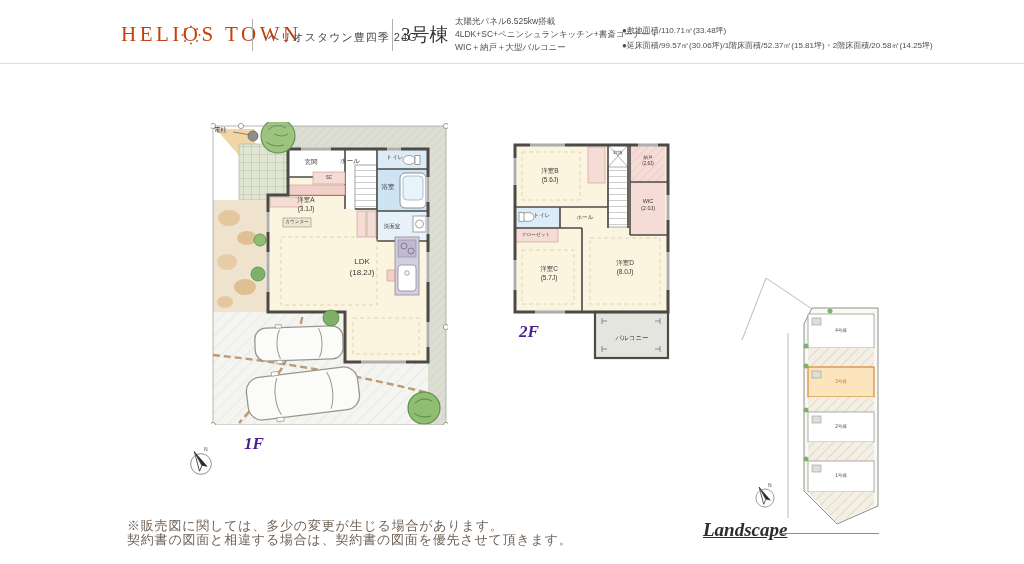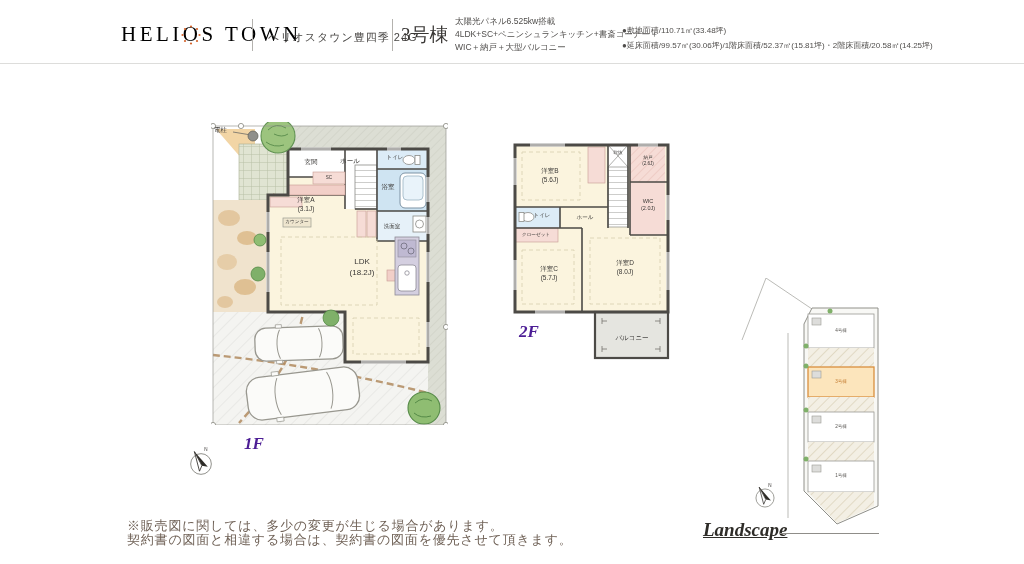--- a/index.html
+++ b/index.html
@@ -1,21 +1,21 @@
 <!DOCTYPE html>
 <html><head>
 <meta charset="utf-8">
 <style>
   html,body{margin:0;padding:0;background:#fff;}
   .page{position:relative;width:1024px;height:564px;background:#ffffff;overflow:hidden;
         font-family:"Liberation Sans",sans-serif;color:#3c3a38;}
   .abs{position:absolute;}
   
   .logo{position:absolute;left:121px;top:22px;font-family:"Liberation Serif",serif;
-        font-size:21px;letter-spacing:3.5px;color:#000000;display:flex;align-items:baseline;}
+        font-size:21px;letter-spacing:3.5px;color:#c2410c;display:flex;align-items:baseline;}
   .sun-o{position:relative;display:inline-block;}
   .sun-rays{position:absolute;left:46%;top:52%;transform:translate(-50%,-50%);pointer-events:none;}
   .vdiv{position:absolute;width:1px;background:#b4b2ae;}
   .project{position:absolute;left:268px;top:30px;font-size:11px;letter-spacing:1px;color:#484644;}
   .bno{position:absolute;left:401px;top:22px;font-family:"Liberation Serif",serif;font-size:19px;color:#383634;}
   .spec{position:absolute;left:455px;top:15px;font-size:8.5px;line-height:1.55;color:#504e4c;}
   .areas{position:absolute;left:622px;top:24px;font-size:8px;line-height:1.85;color:#504e4c;}
   .hrule{position:absolute;left:0;top:63px;width:1024px;height:1px;background:#dddddb;}
   
   .lbl{position:absolute;transform:translate(-50%,-50%);font-size:6.5px;color:#3a3836;

